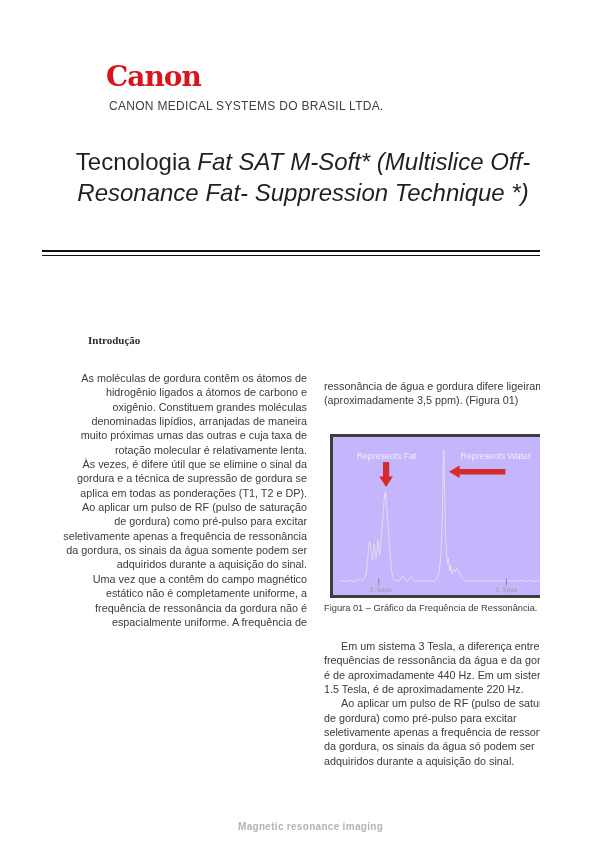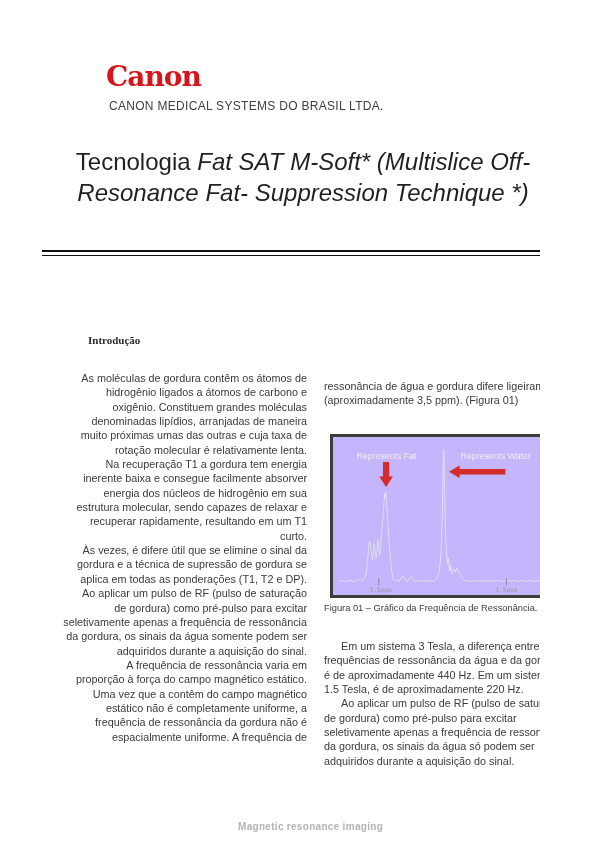--- a/index.html
+++ b/index.html
@@ -71,24 +71,22 @@
     <div><em>Resonance Fat- Suppression Technique *)</em></div>
   </div>
 
 
   <div class="double-rule"></div>
 
   <div class="section-heading">Introdução</div>
 
   <div class="col col-left">
       <p class="para">As moléculas de gordura contêm os átomos de hidrogênio ligados a átomos de carbono e oxigênio. Constituem grandes moléculas denominadas lipídios, arranjadas de maneira muito próximas umas das outras e cuja taxa de rotação molecular é relativamente lenta.</p>
-      <p class="para">Na recuperação T1 a gordura tem energia inerente baixa e consegue facilmente absorver energia dos núcleos de hidrogênio em sua estrutura molecular, sendo capazes de relaxar e recuperar rapidamente, resultando em um T1 curto.</p>
       <p class="para">Às vezes, é difere útil que se elimine o sinal da gordura e a técnica de supressão de gordura se aplica em todas as ponderações (T1, T2 e DP).</p>
       <p class="para">Ao aplicar um pulso de RF (pulso de saturação de gordura) como pré-pulso para excitar seletivamente apenas a frequência de ressonância da gordura, os sinais da água somente podem ser adquiridos durante a aquisição do sinal.</p>
-      <p class="para">A frequência de ressonância varia em proporção à força do campo magnético estático.</p>
       <p class="para">Uma vez que a contêm do campo magnético estático não é completamente uniforme, a frequência de ressonância da gordura não é espacialmente uniforme. A frequência de</p>
     </div>
 
   <div class="col col-right">
     <p class="para no-indent">ressonância de água e gordura difere ligeiramente (aproximadamente 3,5 ppm). (Figura 01)</p>
 
     <div class="figure-box">
       <svg viewBox="0 0 233 164" preserveAspectRatio="none">
         <polyline id="spectrum-path" class="spectrum" points="6,150 10,149 14,150 18,148.5 22,150 25,149 28,147.5 30,149 32,147 33.5,144 34.5,138 35.5,128 36.5,116 37.5,108 38.5,113 39.5,122 40.5,128 41.5,119 42.3,111 43.2,117 44.2,126 45.2,118 46,107 46.8,113 47.8,123 48.6,114 49.4,103 50.2,95 51,86 51.8,76 52.5,66 53.1,59 53.6,63 54.1,57 54.7,65 55.3,75 56,86 56.8,97 57.6,108 58.4,119 59.3,130 60.2,139 61.2,145 62.5,148 64,149.5 66,148 68,150 70,146.5 71.5,143.5 73,146 74.5,149 76.5,150 78.5,147 80,144.5 81.5,146.5 83,149 85,150 88,149 91,150 94,149 97,150 100,149 103,150 105.5,148 107.5,145.5 109,140 110,131 110.8,119 111.5,104 112.1,84 112.7,58 113.2,30 113.6,13 114,22 114.5,48 115.1,80 115.7,103 116.3,117 117,126 117.7,132 118.4,126 119.1,134 119.9,139 120.7,133 121.5,138 122.5,142 124,137 125.5,140 127,136 128.5,139 130,142 131.5,145 133.5,147.5 136,149.5 139,149 142,150 146,149 150,150 154,149 158,150 162,149 166,150 170,149 174,150 178,149 182,150 186,149 190,150 194,149 198,150 202,149 206,150 210,149 214,150 218,149 222,150 227,150"></polyline>
         <line class="tick" x1="47" y1="147" x2="47" y2="154"></line>

